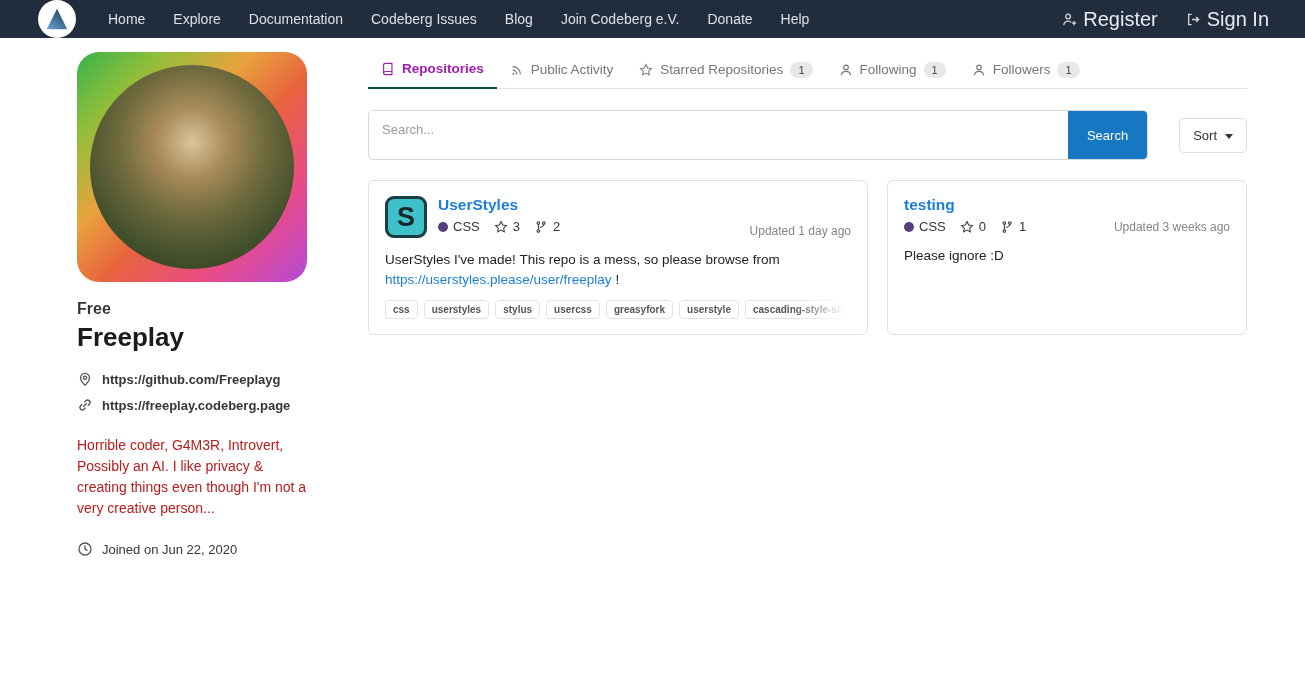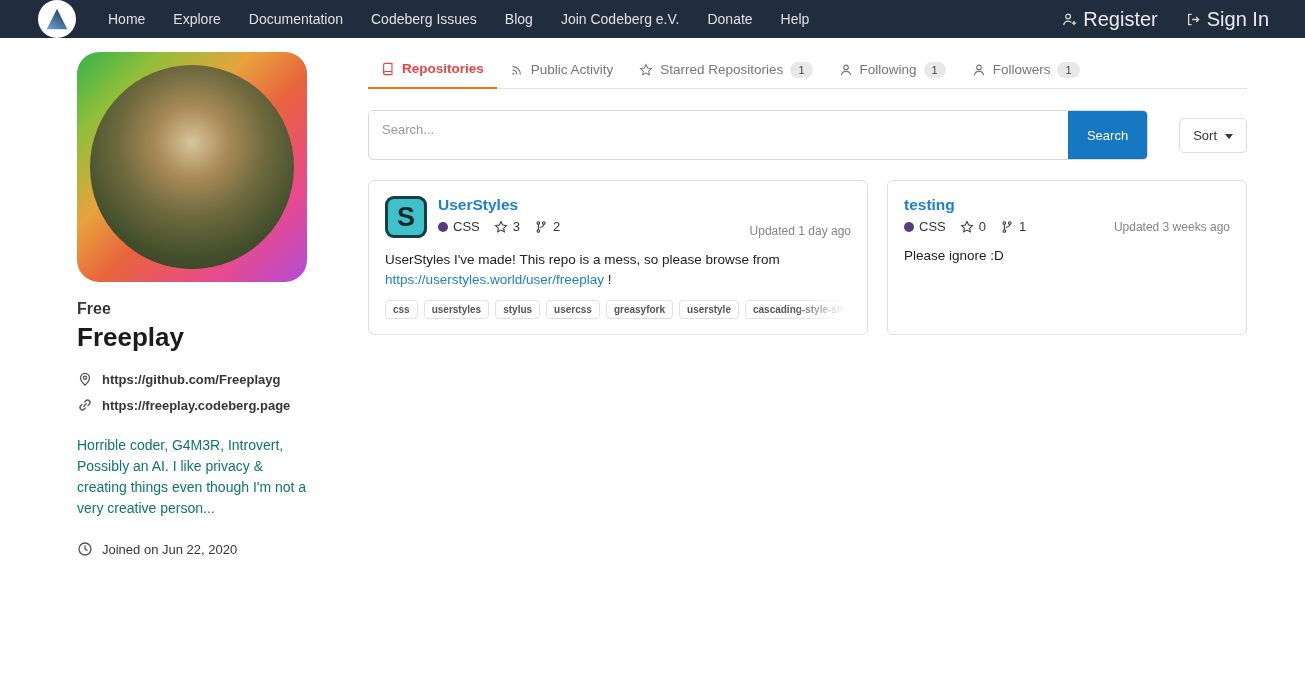--- a/index.html
+++ b/index.html
@@ -27,31 +27,31 @@
     background:linear-gradient(135deg,#37b24d 0%,#8fbf3a 18%,#e8a33d 38%,#e8633d 55%,#e84b8a 78%,#b44bd8 100%);
     position:relative; overflow:hidden; }
   .avatar::after { content:""; position:absolute; left:13px; top:13px; right:13px; bottom:13px;
     border-radius:50%;
     background:radial-gradient(circle at 50% 38%,#d9c49a 0%,#a98a58 22%,#6f6a3e 45%,#44502c 70%,#2a351d 100%); }
   .display-name { margin-top:18px; font-size:16px; font-weight:700; color:#363636; }
   .username { font-size:26px; font-weight:700; color:#1b1b1b; margin:4px 0 18px; }
   .profile-link { display:flex; align-items:center; gap:9px; font-size:13px; color:#363636;
     margin:10px 0; cursor:pointer;font-weight:bold; }
   .profile-link svg { color:#555; flex-shrink:0; }
-  .bio { margin-top:22px; font-size:14px; line-height:1.5; color:#0f766e; }
+  .bio { margin-top:22px; font-size:14px; line-height:1.5; color:#b91c1c; }
   .joined { display:flex; align-items:center; gap:9px; margin-top:22px; font-size:13px; color:#363636; }
   .joined svg { color:#555; }
 
   
   .main { flex:1; margin-left:61px; min-width:0; }
 
   .tabs { display:flex; border-bottom:1px solid #e2e2e2; }
   .tab { display:flex; align-items:center; gap:7px; padding:9px 13px 11px; font-size:13.5px;
     color:#767676; cursor:pointer; margin-bottom:-1px; white-space:nowrap; }
-  .tab.active { color:#ef4444; font-weight:600; border-bottom:2px solid #f97316; }
+  .tab.active { color:#a21caf; font-weight:600; border-bottom:2px solid #14532d; }
   .badge { background:#e8e8e8; color:#444; border-radius:10px; padding:2px 8px; font-size:11px;
     font-weight:400; }
 
   .search-row { display:flex; align-items:center; margin-top:21px; }
   .search-group { flex:1; display:flex; border:1px solid #d8d8d8; border-radius:5px; overflow:hidden; }
   .search-input { flex:1; height:36px; border:none; outline:none; padding:0 13px; font-size:13px;
     color:#212121; font-family:"Liberation Sans", sans-serif; }
   .search-input::placeholder { color:#9a9a9a; }
   .search-btn { height:48px; background:#1678c2; color:#fff; border:none; padding:12px 19px;
     font-size:13px; cursor:pointer; font-family:"Liberation Sans", sans-serif; }
@@ -239,21 +239,21 @@
                     <path d="M5 4.9v6.2M11.2 4.9c0 2.6-2.6 3.2-4.7 3.6"></path>
                   </svg>
                   <span>2</span>
                 </span>
               </div>
             </div>
           </div>
           <span class="updated">Updated 1 day ago</span>
         </div>
         <div class="card-desc">
-          <span>UserStyles I've made! This repo is a mess, so please browse from </span><span class="desc-link">https://userstyles.world/user/freeplay</span><span> !</span>
+          <span>UserStyles I've made! This repo is a mess, so please browse from </span><span class="desc-link">https://userstyles.please/user/freeplay</span><span> !</span>
         </div>
         <div class="topics">
           <span class="topic">css</span>
           <span class="topic">userstyles</span>
           <span class="topic">stylus</span>
           <span class="topic">usercss</span>
           <span class="topic">greasyfork</span>
           <span class="topic">userstyle</span>
           <span class="topic">cascading-style-sh</span>
         </div>

